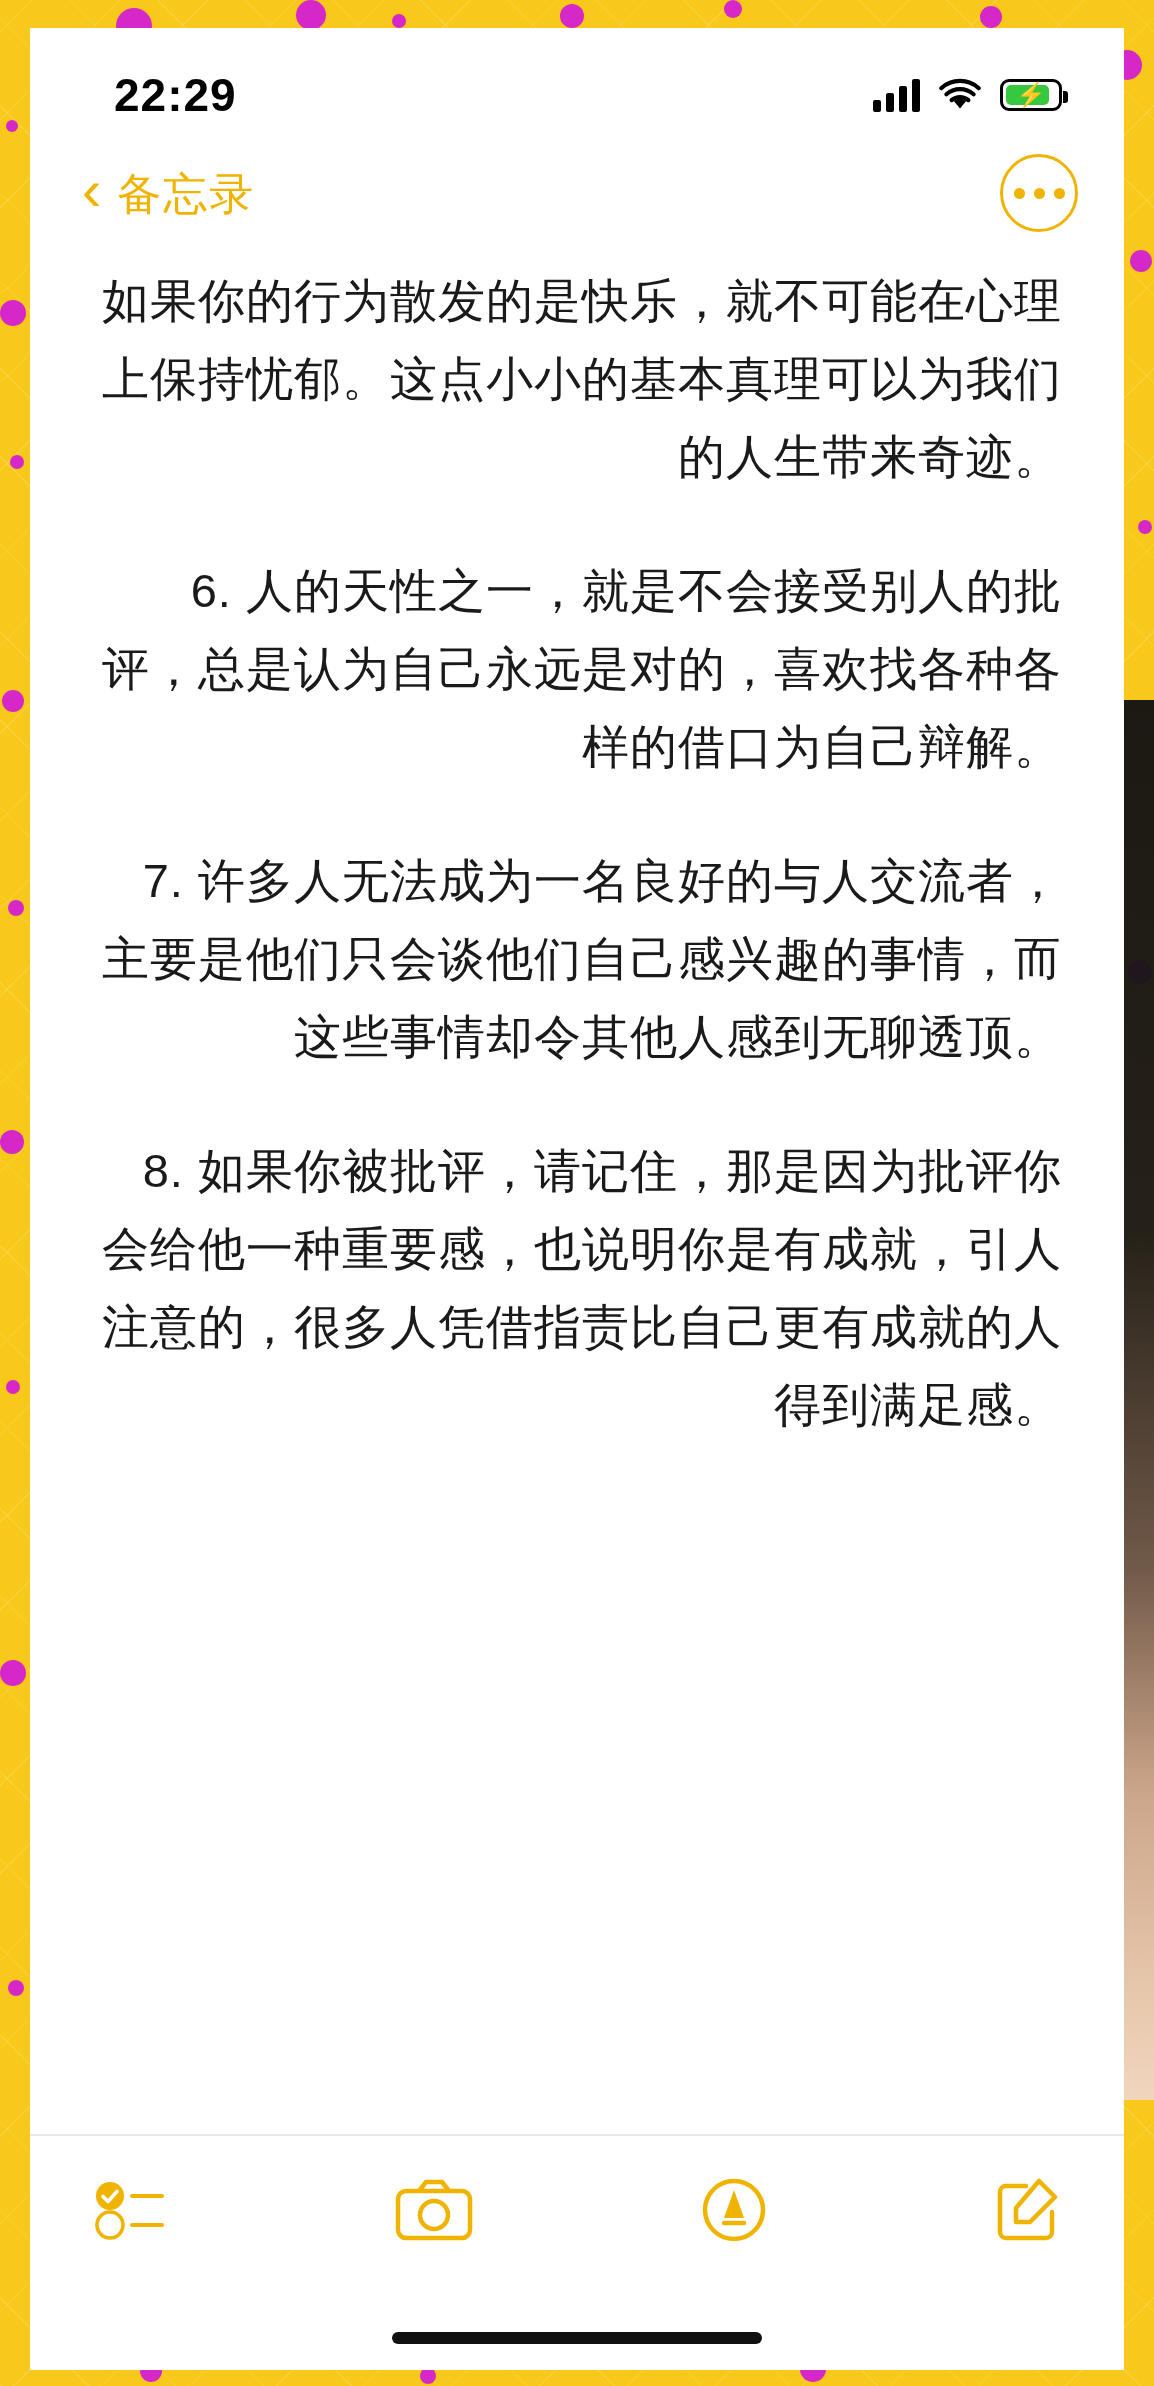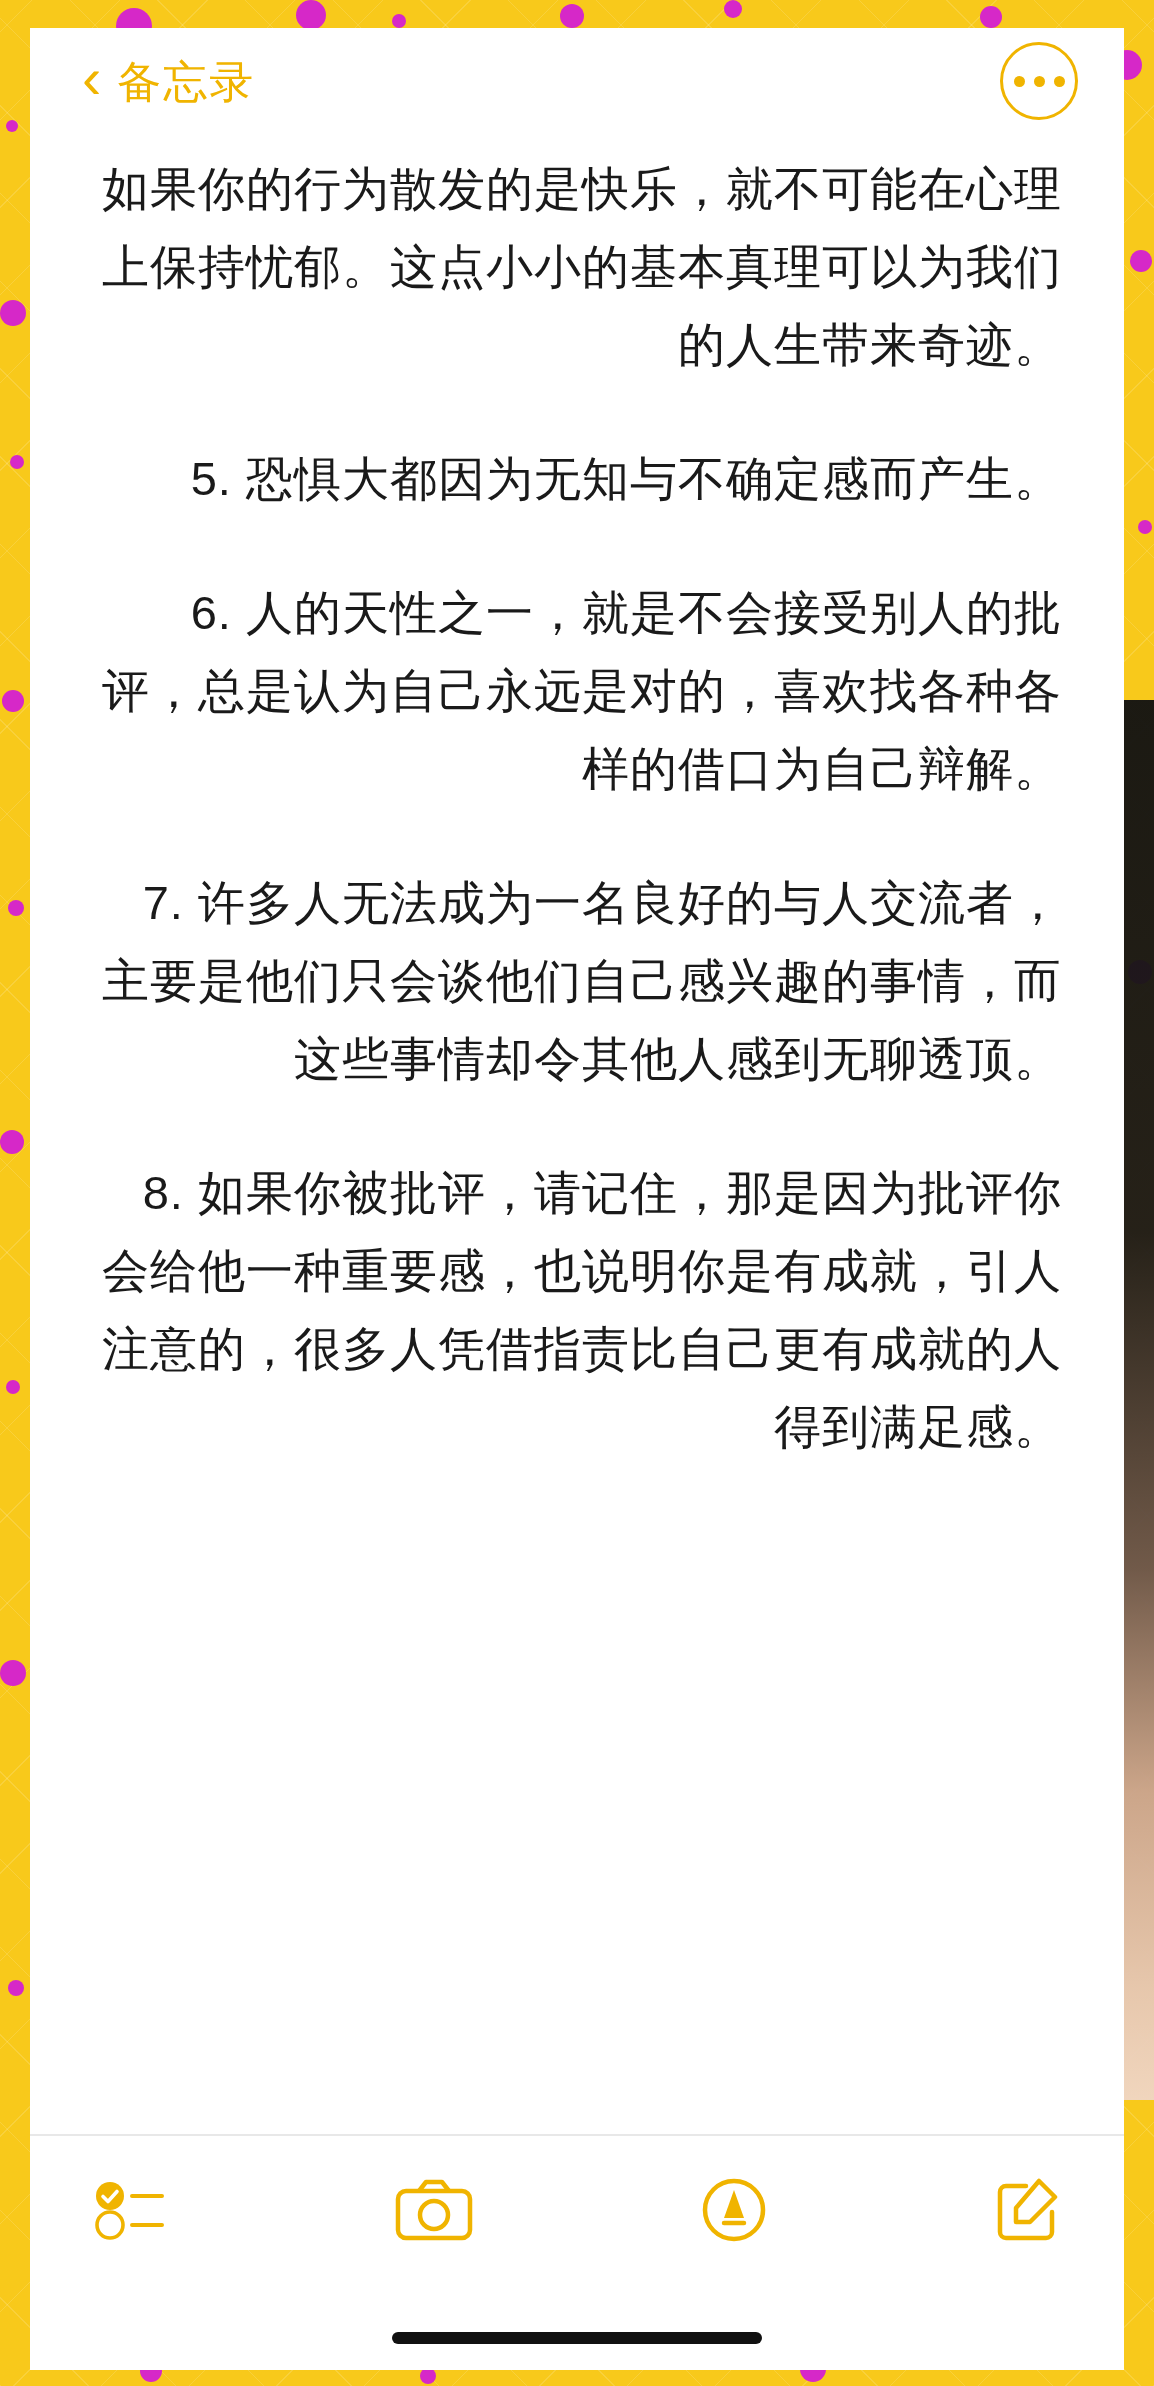--- a/index.html
+++ b/index.html
@@ -256,36 +256,58 @@
   <div class="photo-edge"></div>
 
   <div class="ghost-text ghost-top">几个喜欢不开心，那么，解决不开
 心的唯一办法是开心地做点事情，
 摆出开心的样子说话及行动。</div>
   <div class="ghost-text ghost-bottom">在那我脑海的地方，人们都自己的
 的每天里都有自己</div>
 
   <div class="phone">
 
+    <div class="status-bar">
+      <div class="status-time">22:29</div>
+      <div class="status-right">
+        <div class="bars">
+            <i></i>
+            <i></i>
+            <i></i>
+            <i></i>
+          </div>
+        <div class="wifi">
+          <svg viewBox="0 0 44 34" aria-hidden="true">
+            <path d="M22 30.5l-6.2-7.4a9.6 9.6 0 0 1 12.4 0z" fill="#000"></path>
+            <path d="M8.4 16.3a20.5 20.5 0 0 1 27.2 0" stroke="#000" stroke-width="4.2" fill="none" stroke-linecap="round"></path>
+            <path d="M13.6 22.1a13 13 0 0 1 16.8 0" stroke="#000" stroke-width="4.2" fill="none" stroke-linecap="round"></path>
+            <path d="M3.2 10.2a28 28 0 0 1 37.6 0" stroke="#000" stroke-width="4.2" fill="none" stroke-linecap="round"></path>
+          </svg>
+        </div>
+        <div class="battery">
+          <div class="fill"></div>
+          <div class="bolt">⚡</div>
+        </div>
+      </div>
+    </div>
 
     <div class="nav-bar">
       <div class="back-group">
         <span class="chev">‹</span>
         <span class="back-label">备忘录</span>
       </div>
       <div class="more-btn">
         <span></span>
         <span></span>
         <span></span>
       </div>
     </div>
 
     <div class="note-body">
       <p class="para">如果你的行为散发的是快乐，就不可能在心理上保持忧郁。这点小小的基本真理可以为我们的人生带来奇迹。</p>
-      <p class="para">5. 恐惧大都因为无知与不确定感而产生。</p>
       <p class="para">6. 人的天性之一，就是不会接受别人的批评，总是认为自己永远是对的，喜欢找各种各样的借口为自己辩解。</p>
       <p class="para">7. 许多人无法成为一名良好的与人交流者，主要是他们只会谈他们自己感兴趣的事情，而这些事情却令其他人感到无聊透顶。</p>
       <p class="para">8. 如果你被批评，请记住，那是因为批评你会给他一种重要感，也说明你是有成就，引人注意的，很多人凭借指责比自己更有成就的人得到满足感。</p>
     </div>
 
     <div class="toolbar">
       <div class="tool">
         <svg width="76" height="62" viewBox="0 0 76 62" aria-hidden="true">
           <circle cx="18" cy="17" r="14" fill="#f0b400"></circle>
           <path d="M11 17.5l5 5 9-10" stroke="#fff" stroke-width="3.6" fill="none" stroke-linecap="round" stroke-linejoin="round"></path>

